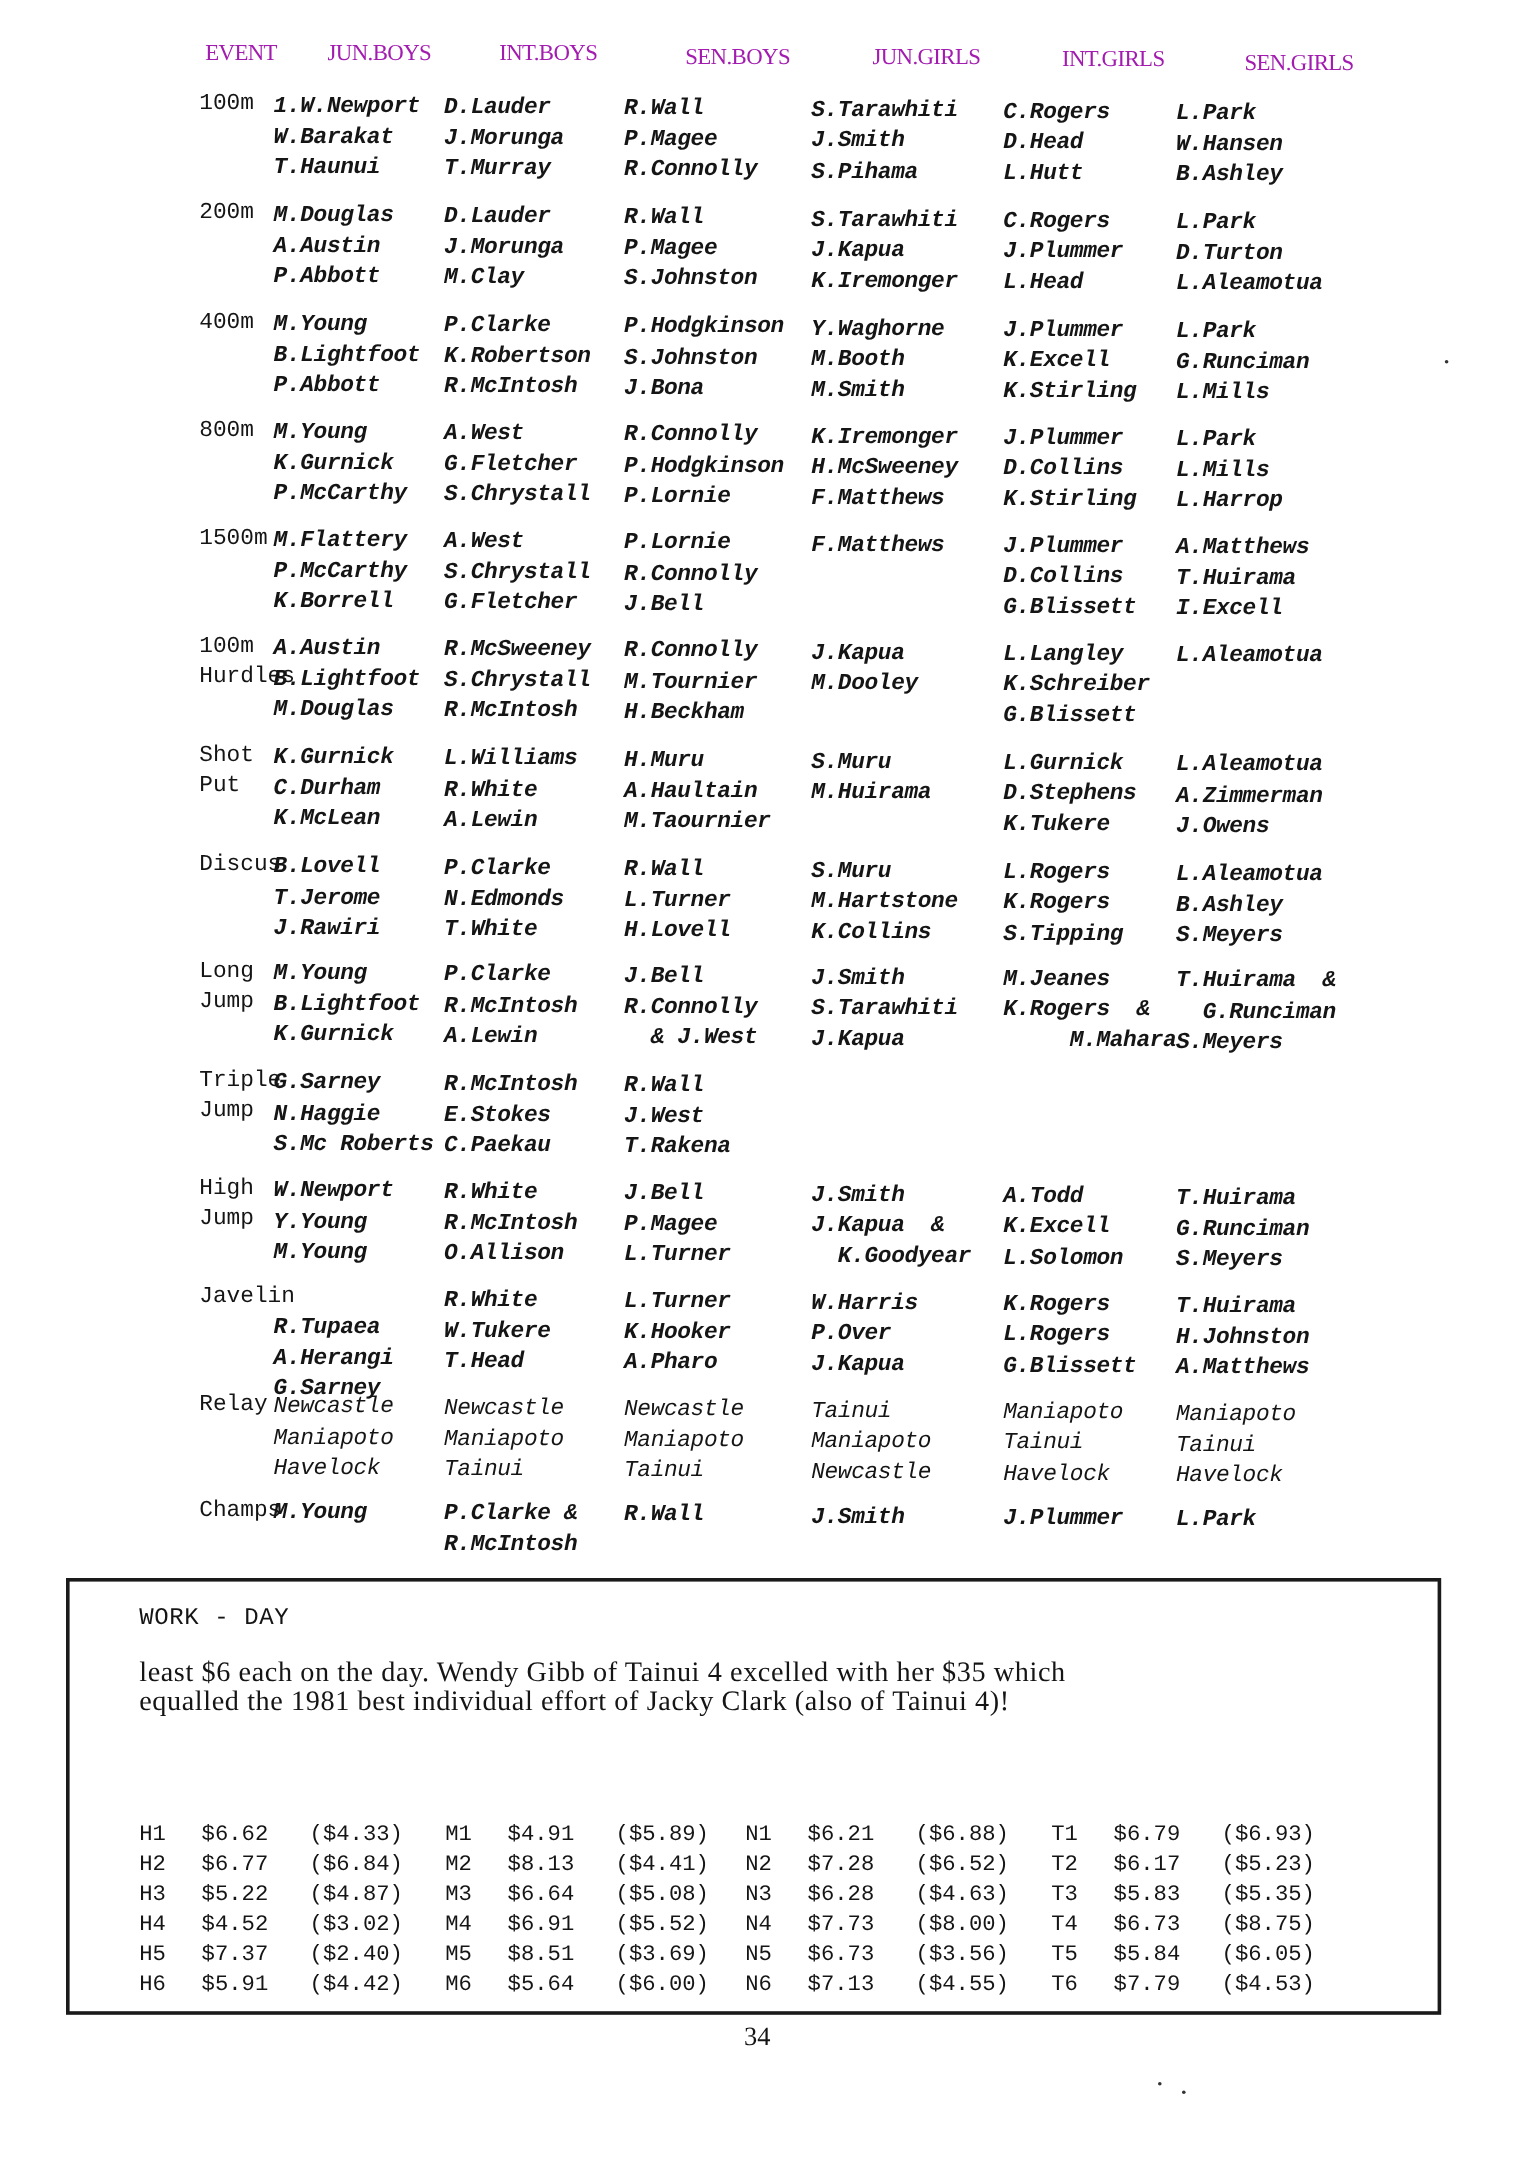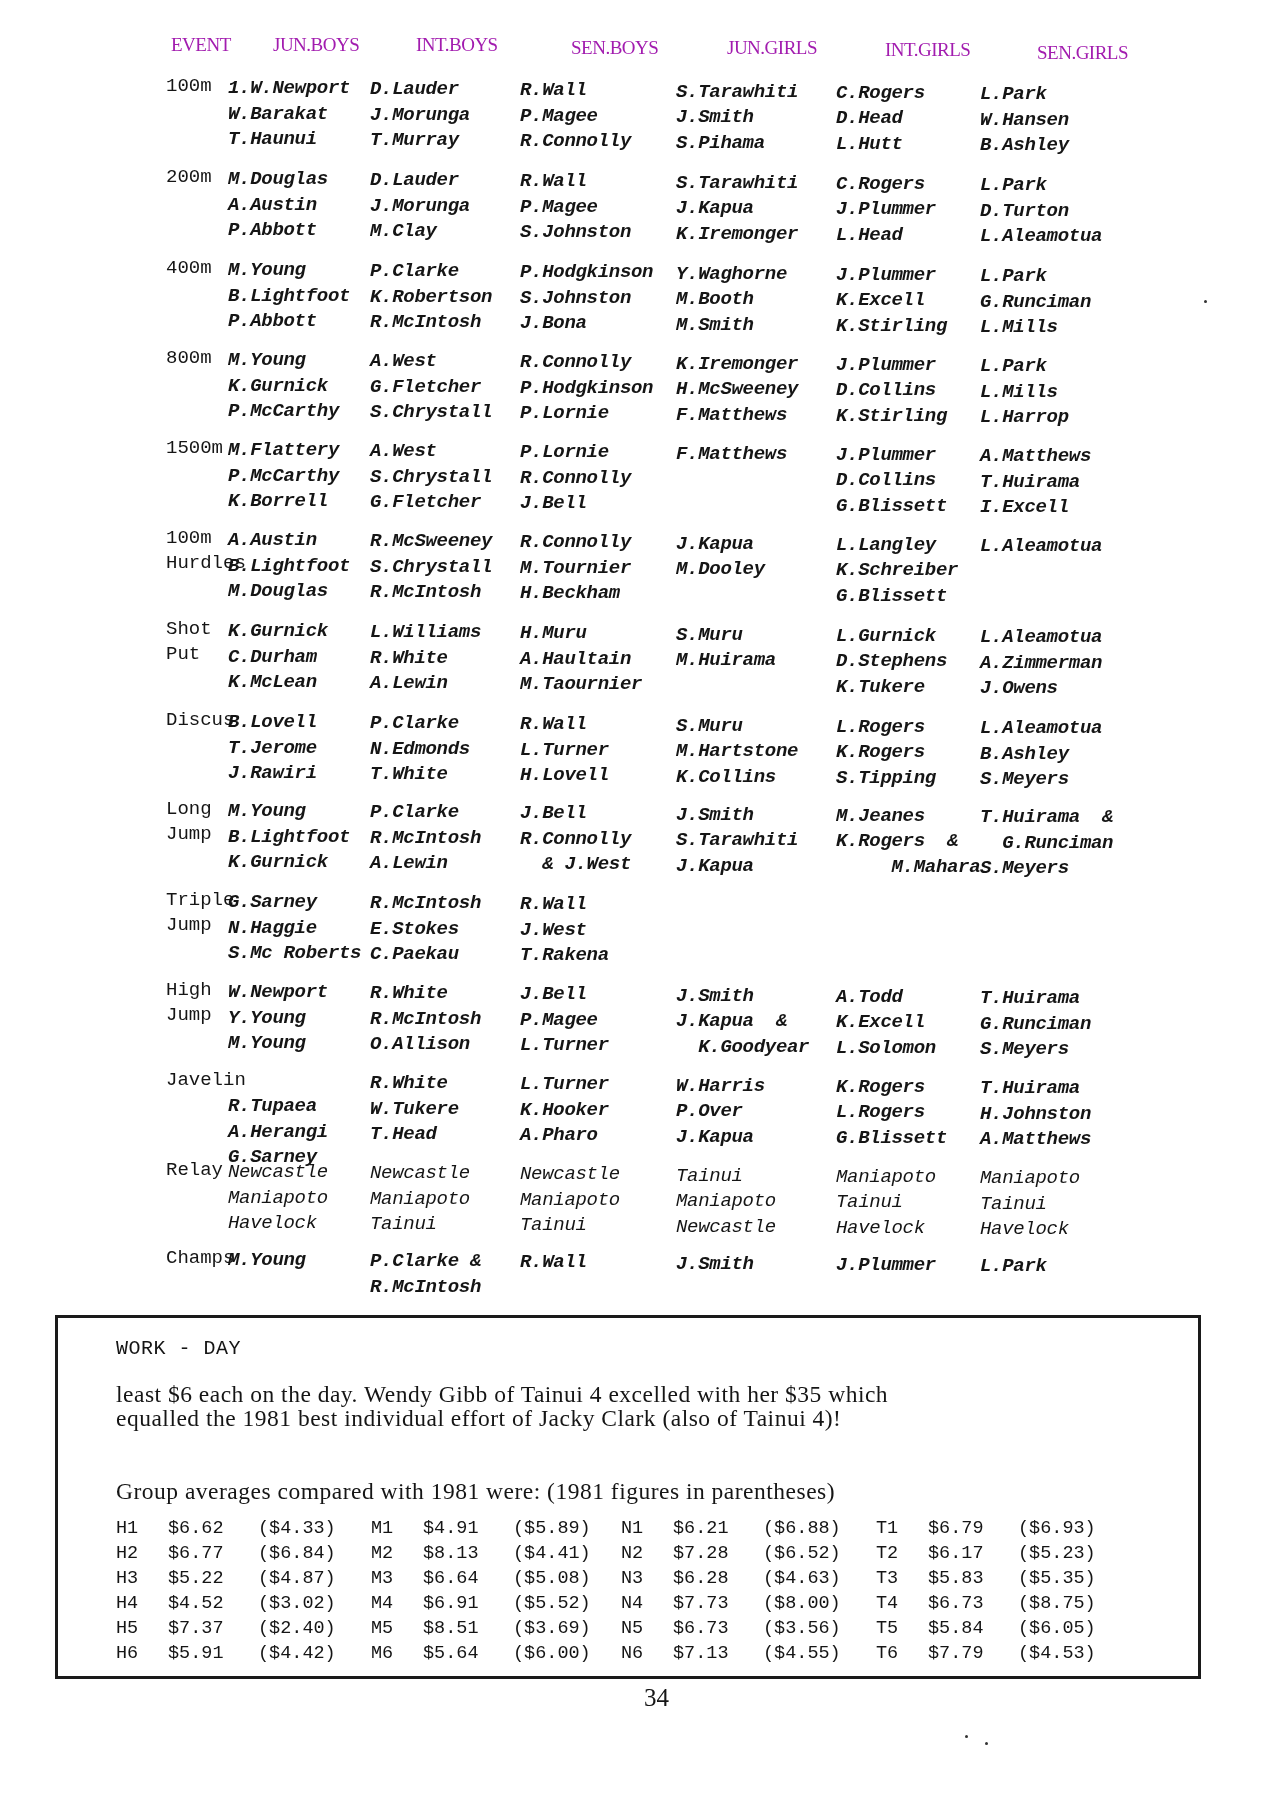--- a/index.html
+++ b/index.html
@@ -17,21 +17,21 @@
   .box-title { position: absolute; left: 58px; top: 19px; font-family: "Liberation Mono", monospace; font-size: 20px; letter-spacing: 0.5px; color: #151515; }
   .box-para { position: absolute; left: 58px; top: 64px; width: 1030px; font-family: "Liberation Serif", serif; font-size: 23.5px; line-height: 24px; color: #151515; letter-spacing: 0.5px; }
   .box-para .ln { display: block; white-space: nowrap; }
   .box-sub { position: absolute; left: 58px; top: 160px; font-family: "Liberation Serif", serif; font-size: 23.5px; color: #151515; letter-spacing: 0.5px; white-space: nowrap; }
   .grp { position: absolute; top: 198px; font-family: "Liberation Mono", monospace; font-size: 18.5px; line-height: 25px; color: #151515; white-space: pre; }
   .grp .row { display: block; position: relative; height: 25px; }
   .grp .g { position: absolute; left: 0; }
   .grp .v { position: absolute; left: 52px; }
   .grp .p { position: absolute; left: 142px; }
 
-  .page-num { position: absolute; left: 644px; top: 1684px; font-family: "Liberation Serif", serif; font-size: 25px; color: #151515; }
+  .page-num { position: absolute; left: 620px; top: 1684px; font-family: "Liberation Serif", serif; font-size: 22px; color: #151515; }
   .speck { position: absolute; width: 3px; height: 3px; background: #333; border-radius: 50%; }
 </style>
 </head>
 <body>
 
 <div class="page">
 
   <div class="hdr" style="left:128px;">EVENT</div>
   <div class="hdr" style="left:230px;">JUN.BOYS</div>
   <div class="hdr" style="left:373px;">INT.BOYS</div>
@@ -173,21 +173,20 @@
         <div class="cell" style="left: 980px; top: 1254px;"><span class="ln">L.Park</span><span class="ln"></span><span class="ln"></span></div>
       </div>
     </div>
 
   <div class="box">
     <div class="box-title">WORK - DAY</div>
     <div class="box-para">
       <span class="ln">least $6 each on the day. Wendy Gibb of Tainui 4 excelled with her $35 which</span>
       <span class="ln">equalled the 1981 best individual effort of Jacky Clark (also of Tainui 4)!</span>
     </div>
-    <div class="box-sub">Group averages compared with 1981 were: (1981 figures in parentheses)</div>
     <div id="groups">
         <div class="grp" style="left: 58px;"><span class="row"><span class="g">H1</span><span class="v">$6.62</span><span class="p">($4.33)</span></span><span class="row"><span class="g">H2</span><span class="v">$6.77</span><span class="p">($6.84)</span></span><span class="row"><span class="g">H3</span><span class="v">$5.22</span><span class="p">($4.87)</span></span><span class="row"><span class="g">H4</span><span class="v">$4.52</span><span class="p">($3.02)</span></span><span class="row"><span class="g">H5</span><span class="v">$7.37</span><span class="p">($2.40)</span></span><span class="row"><span class="g">H6</span><span class="v">$5.91</span><span class="p">($4.42)</span></span></div>
         <div class="grp" style="left: 313px;"><span class="row"><span class="g">M1</span><span class="v">$4.91</span><span class="p">($5.89)</span></span><span class="row"><span class="g">M2</span><span class="v">$8.13</span><span class="p">($4.41)</span></span><span class="row"><span class="g">M3</span><span class="v">$6.64</span><span class="p">($5.08)</span></span><span class="row"><span class="g">M4</span><span class="v">$6.91</span><span class="p">($5.52)</span></span><span class="row"><span class="g">M5</span><span class="v">$8.51</span><span class="p">($3.69)</span></span><span class="row"><span class="g">M6</span><span class="v">$5.64</span><span class="p">($6.00)</span></span></div>
         <div class="grp" style="left: 563px;"><span class="row"><span class="g">N1</span><span class="v">$6.21</span><span class="p">($6.88)</span></span><span class="row"><span class="g">N2</span><span class="v">$7.28</span><span class="p">($6.52)</span></span><span class="row"><span class="g">N3</span><span class="v">$6.28</span><span class="p">($4.63)</span></span><span class="row"><span class="g">N4</span><span class="v">$7.73</span><span class="p">($8.00)</span></span><span class="row"><span class="g">N5</span><span class="v">$6.73</span><span class="p">($3.56)</span></span><span class="row"><span class="g">N6</span><span class="v">$7.13</span><span class="p">($4.55)</span></span></div>
         <div class="grp" style="left: 818px;"><span class="row"><span class="g">T1</span><span class="v">$6.79</span><span class="p">($6.93)</span></span><span class="row"><span class="g">T2</span><span class="v">$6.17</span><span class="p">($5.23)</span></span><span class="row"><span class="g">T3</span><span class="v">$5.83</span><span class="p">($5.35)</span></span><span class="row"><span class="g">T4</span><span class="v">$6.73</span><span class="p">($8.75)</span></span><span class="row"><span class="g">T5</span><span class="v">$5.84</span><span class="p">($6.05)</span></span><span class="row"><span class="g">T6</span><span class="v">$7.79</span><span class="p">($4.53)</span></span></div>
       </div>
   </div>
 
   <div class="page-num">34</div>
 

